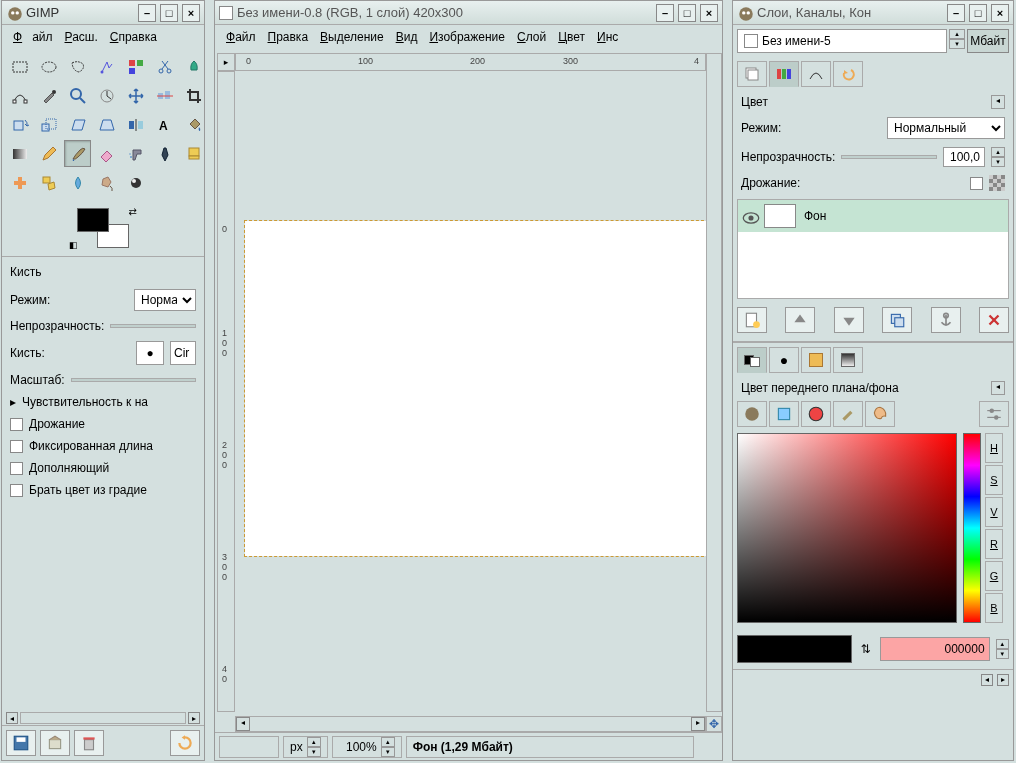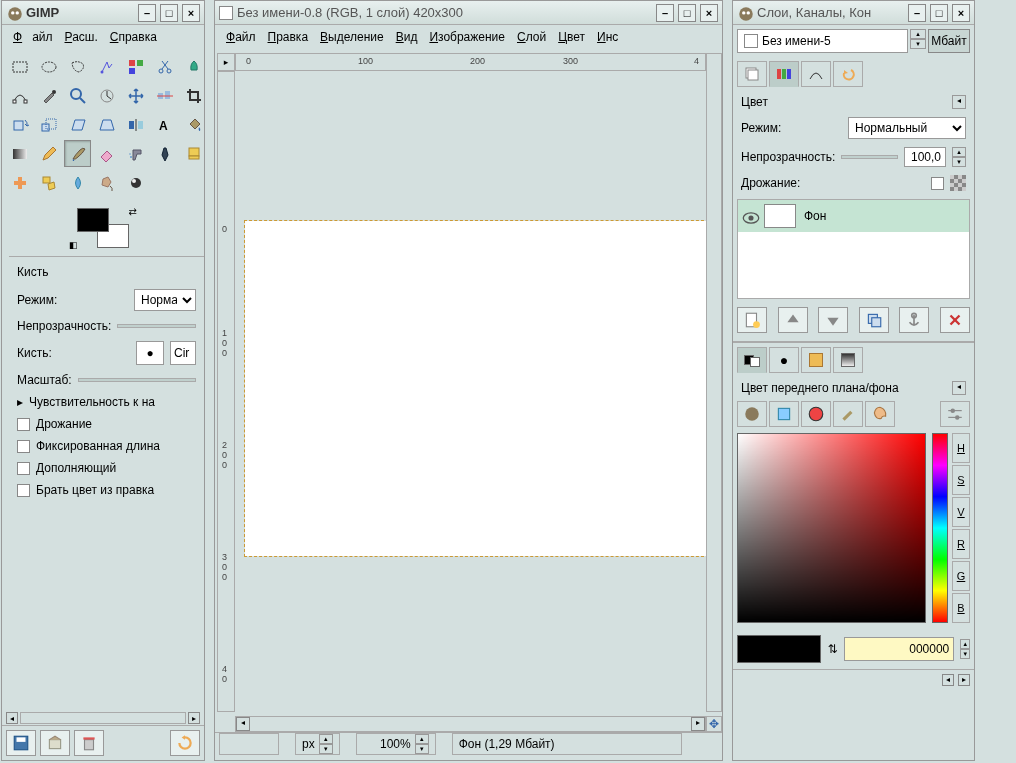--- a/index.html
+++ b/index.html
@@ -16,84 +16,84 @@
 .menubar span u { text-decoration: underline; }
 
 
 #toolbox { left: 1px; top: 0; width: 204px; height: 761px; }
 .toolgrid { display: grid; grid-template-columns: repeat(7, 27px); gap: 2px; padding: 4px; }
 .toolbtn { width: 27px; height: 27px; border: 1px solid transparent; display: flex; align-items: center; justify-content: center; cursor: pointer; }
 .toolbtn.active { border: 1px solid #888; background: #bccdc9; box-shadow: inset 1px 1px 2px rgba(0,0,0,0.2); }
 .colorswatch { width: 52px; height: 40px; position: relative; margin: 4px auto; }
 .fg { position: absolute; width: 32px; height: 24px; background: #000; border: 1px solid #666; top: 0; left: 0; }
 .bg { position: absolute; width: 32px; height: 24px; background: #fff; border: 1px solid #666; bottom: 0; right: 0; }
-.section { border-top: 1px solid #aaa; padding: 6px 8px; margin-left: 7px; }
+.section { border-top: 1px solid #aaa; padding: 6px 8px; }
 .section-hdr { font-size: 12px; padding: 2px 0 6px 0; }
 .row { display: flex; align-items: center; gap: 6px; padding: 4px 0; }
 .label { flex: 0 0 auto; }
 select, input[type=text] { border: 1px solid #999; background: #fff; padding: 2px; font-size: 12px; }
 .slider { flex: 1; height: 4px; background: #c0d0cd; border: 1px solid #aaa; }
 .chk { width: 13px; height: 13px; border: 1px solid #888; background: #fff; display: inline-block; }
 .bottombar { position: absolute; bottom: 0; left: 0; right: 0; border-top: 1px solid #aaa; display: flex; padding: 4px; gap: 4px; }
 .iconbtn { width: 30px; height: 26px; border: 1px solid #999; background: #e8f0ef; display: flex; align-items: center; justify-content: center; cursor: pointer; }
 .iconbtn.red { color: #c33; }
 
 
 #canvaswin { left: 214px; top: 0; width: 509px; height: 761px; }
 .ruler-h { position: absolute; left: 20px; right: 16px; top: 52px; height: 18px; background: #d4e0df; border: 1px solid #aaa; font-size: 9px; }
 .ruler-v { position: absolute; left: 2px; top: 70px; width: 18px; bottom: 48px; background: #d4e0df; border: 1px solid #aaa; font-size: 9px; }
 .canvas-area { position: absolute; left: 20px; top: 70px; right: 16px; bottom: 48px; background: #d4e0df; overflow: hidden; }
 .canvas { position: absolute; left: 10px; top: 150px; width: 468px; height: 335px; background: #fff; outline: 1px dashed #cc9933; }
 .tick { position: absolute; font-size: 9px; color: #444; }
-.statusbar { position: absolute; bottom: 0; left: 0; right: 0; height: 28px; border-top: 1px solid #aaa; display: flex; padding: 0 4px; gap: 16px; }
+.statusbar { position: absolute; bottom: 0; left: 0; right: 0; height: 28px; border-top: 1px solid #aaa; display: flex; align-items: center; padding: 8px 4px; gap: 4px; }
 .statusfield { border: 1px solid #aaa; background: #d4e0df; padding: 2px 6px; height: 22px; display: flex; align-items: center; }
 .scrollbar-h { position: absolute; bottom: 28px; left: 20px; right: 16px; height: 16px; background: #d4e0df; border: 1px solid #aaa; }
 .scrollbar-v { position: absolute; right: 0; top: 52px; width: 16px; bottom: 48px; background: #d4e0df; border: 1px solid #aaa; }
 
 
-#layerswin { left: 732px; top: 0; width: 243px; height: 761px; }
+#layerswin { left: 732px; top: 0; width: 282px; height: 761px; }
 .imgselect { display: flex; padding: 4px; gap: 2px; }
 .imgselect .imgfield { flex: 1; border: 1px solid #999; background: #fff; padding: 3px 6px; display: flex; align-items: center; gap: 4px; }
 .autobtn { width: 42px; height: 24px; border: 1px solid #888; background: #c8d6d3; display: flex; align-items: center; justify-content: center; cursor: pointer; }
 .tabstrip { display: flex; padding: 4px; gap: 2px; }
 .tab { width: 30px; height: 26px; border: 1px solid #aaa; display: flex; align-items: center; justify-content: center; cursor: pointer; }
 .tab.active { background: #bccdc9; border-bottom-color: #bccdc9; }
 .panelhdr { display: flex; padding: 4px 8px; justify-content: space-between; align-items: center; }
 .layerlist { margin: 4px; border: 1px solid #aaa; background: #fff; height: 100px; overflow: auto; }
 .layer-row { display: flex; align-items: center; padding: 4px; background: #c5e4d3; gap: 8px; }
 .eye { width: 14px; height: 14px; display: inline-block; }
 .thumb { width: 32px; height: 24px; background: #fff; border: 1px solid #888; }
 .layer-btns { display: flex; padding: 4px; gap: 4px; justify-content: space-between; }
 .colorpicker { margin: 4px; }
 .colorfield { width: 220px; height: 190px; background: linear-gradient(to top, #000, transparent), linear-gradient(to right, #fff, #f00); border: 1px solid #666; display: inline-block; vertical-align: top; }
 .huebar { width: 18px; height: 190px; background: linear-gradient(to bottom, #f00, #f0f, #00f, #0ff, #0f0, #ff0, #f00); border: 1px solid #666; display: inline-block; margin-left: 4px; vertical-align: top; }
 .modebtns { display: inline-block; vertical-align: top; margin-left: 2px; }
 .modebtn { width: 18px; height: 30px; border: 1px solid #aaa; margin-bottom: 2px; display: flex; align-items: center; justify-content: center; font-size: 11px; text-decoration: underline; cursor: pointer; }
 .colorpreview { display: flex; padding: 6px 4px; gap: 6px; align-items: center; }
 .curcolor { width: 120px; height: 28px; background: #000; border: 1px solid #666; }
-.hexfield { width: 110px; border: 1px solid #999; padding: 4px; text-align: right; background: #fef9c3; }
+.hexfield { width: 110px; border: 1px solid #999; padding: 4px; text-align: right; background: #fca5a5; }
 .spinbtns { width: 14px; display: flex; flex-direction: column; }
 .spinbtns span { height: 10px; border: 1px solid #999; font-size: 7px; text-align: center; line-height: 8px; cursor: pointer; }
 .numfield { border: 1px solid #999; background: #fff; padding: 2px 4px; width: 42px; text-align: right; }
 
 svg { width: 18px; height: 18px; }
 </style>
 </head>
 <body>
 
 <div class="window" id="toolbox">
   <div class="titlebar">
     <span class="icon">
       <svg viewBox="0 0 16 16">
           <circle cx="8" cy="8" r="6" fill="#8a7a5c"></circle>
           <circle cx="6" cy="7" r="1.5" fill="#fff"></circle>
           <circle cx="10" cy="7" r="1.5" fill="#fff"></circle>
         </svg>
     </span>
-    <span class="title" style="font-weight:bold;color:#333">GIMP</span>
+    <span class="title" style="font-weight:normal;color:#333">GIMP</span>
     <span class="winbtn">–</span>
     <span class="winbtn">□</span>
     <span class="winbtn">×</span>
   </div>
   <div class="menubar">
     <span><u>Ф</u><span></span>айл</span>
     <span><u>Р</u>асш.</span>
     <span><u>С</u>правка</span>
   </div>
   <div class="toolgrid">
@@ -336,21 +336,21 @@
     <div class="row">
         <span class="chk"></span>
         <span>Фиксированная длина</span>
       </div>
     <div class="row">
         <span class="chk"></span>
         <span>Дополняющий</span>
       </div>
     <div class="row">
         <span class="chk"></span>
-        <span>Брать цвет из правка</span>
+        <span>Брать цвет из градие</span>
       </div>
   </div>
 
   <div style="position:absolute;bottom:36px;left:4px;right:4px;display:flex;gap:2px">
     <span style="width:12px;height:12px;border:1px solid #888;display:flex;align-items:center;justify-content:center;font-size:8px">◂</span>
     <div style="flex:1;height:12px;border:1px solid #aaa"></div>
     <span style="width:12px;height:12px;border:1px solid #888;display:flex;align-items:center;justify-content:center;font-size:8px">▸</span>
   </div>
 
   <div class="bottombar">
@@ -433,28 +433,28 @@
   <span style="position:absolute;right:0;bottom:28px;width:16px;height:16px;border:1px solid #aaa;display:flex;align-items:center;justify-content:center;color:#36a">✥</span>
   <div class="statusbar">
     <div class="statusfield" style="width:60px"></div>
     <div class="statusfield">
         <span>px</span>
       <div class="spinbtns" style="margin-left:4px">
           <span>▴</span>
           <span>▾</span>
         </div>
     </div>
-    <div class="statusfield" style="width:80px;justify-content:flex-end">
+    <div class="statusfield" style="width:70px;justify-content:flex-end">
         <span>100%</span>
       <div class="spinbtns" style="margin-left:4px">
           <span>▴</span>
           <span>▾</span>
         </div>
     </div>
-    <div class="statusfield" style="flex:1;font-weight:normal">Фон (1,29 Мбайт)</div>
+    <div class="statusfield" style="flex:1;font-weight:bold">Фон (1,29 Мбайт)</div>
     <span style="width:20px;text-align:center"></span>
   </div>
 </div>
 
 <div class="window" id="layerswin">
   <div class="titlebar">
     <span class="icon">
       <svg viewBox="0 0 16 16">
           <circle cx="8" cy="8" r="6" fill="#8a7a5c"></circle>
           <circle cx="6" cy="7" r="1.5" fill="#fff"></circle>

